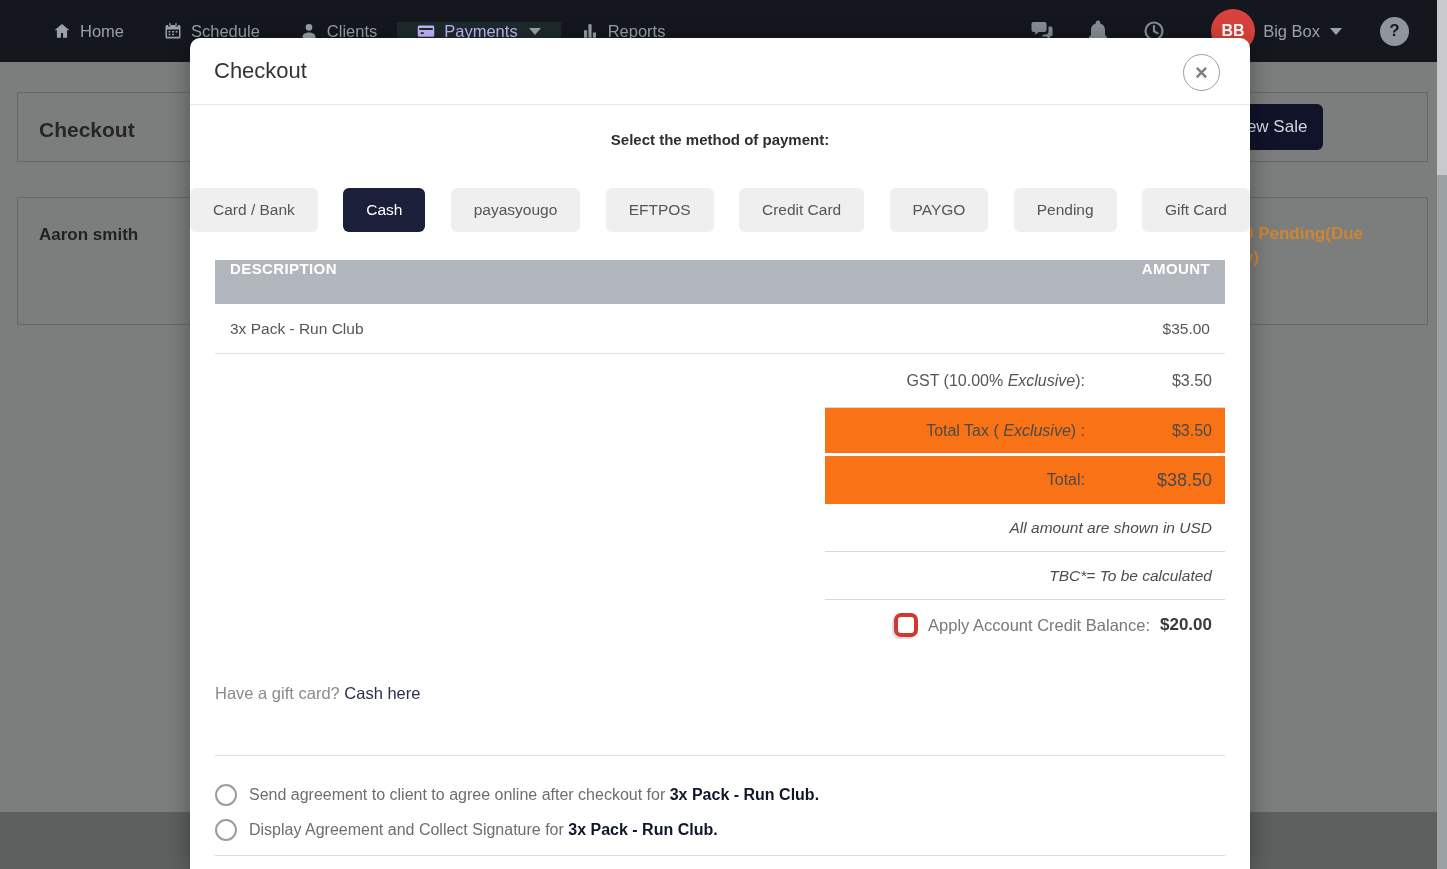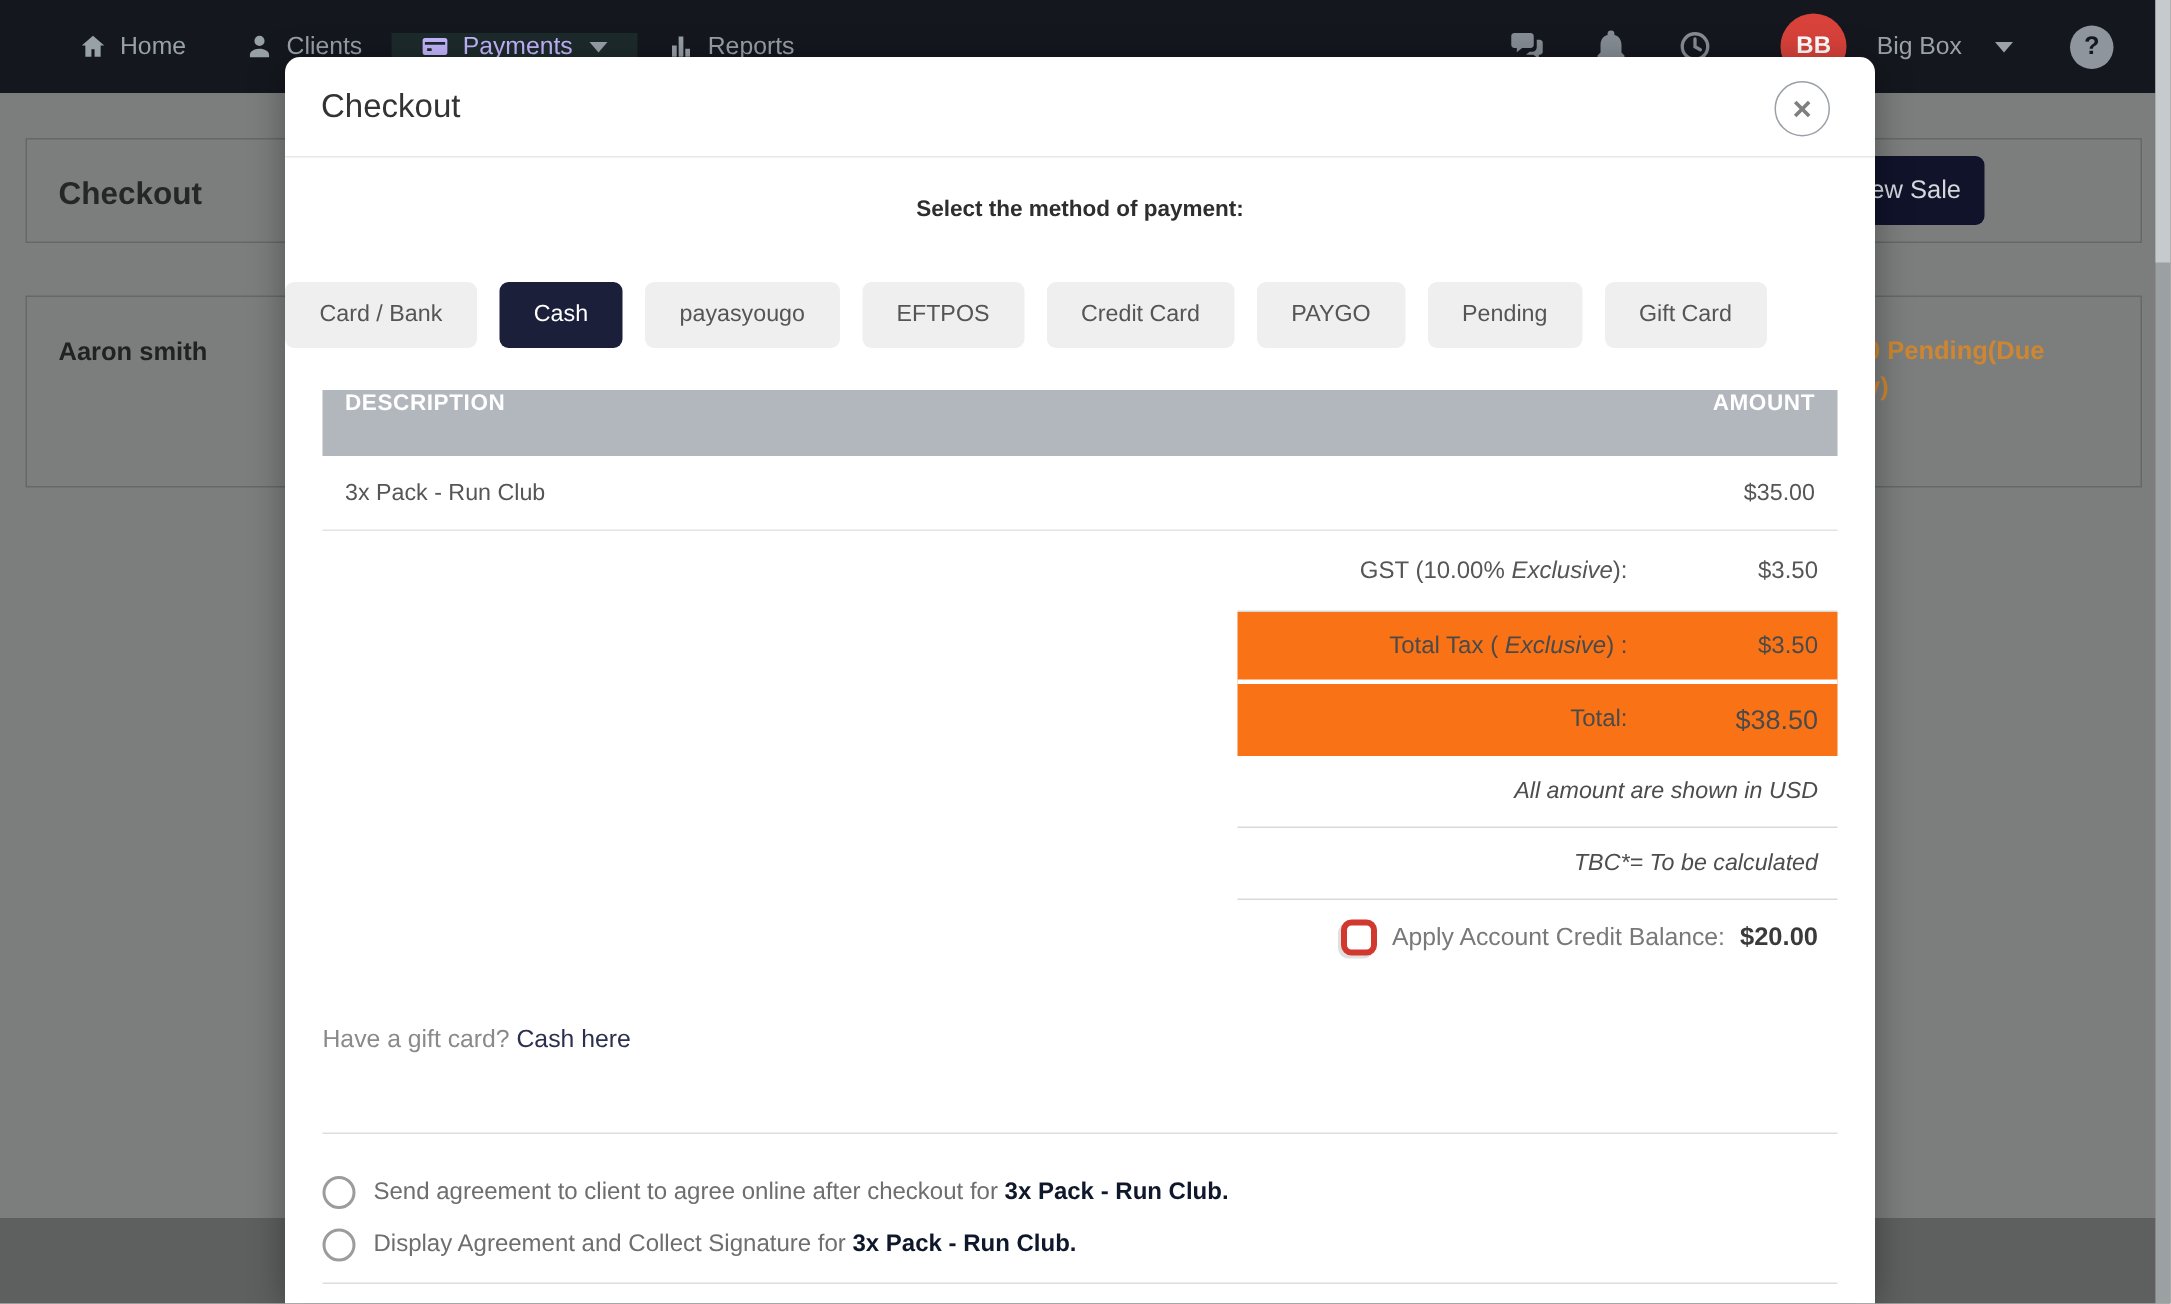--- a/index.html
+++ b/index.html
@@ -26,39 +26,39 @@
   .navbar { position:absolute; top:0; left:0; width:1437px; height:62px; background:#15171f;
     display:flex; align-items:center; z-index:20; color:#98a0a8; }
   .nav-left { display:flex; align-items:stretch; padding-left:33px; }
   .nav-item { display:flex; align-items:center; gap:9px; padding:0 20px; font-size:16.5px; cursor:pointer; }
   .nav-item svg { width:18px; height:18px; fill:currentColor; flex:0 0 auto; }
   .nav-item.active { background:#1d2a2b; color:#c4b5fd; }
   .nav-right { margin-left:auto; display:flex; align-items:center; gap:30px; padding-right:28px; }
   .nav-icon-btn { width:26px; height:26px; display:flex; align-items:center; justify-content:center; cursor:pointer; }
   .nav-icon-btn svg { width:24px; height:24px; fill:#868d95; }
   .nav-icon-btn svg.strokeicon { fill:none; stroke:#868d95; }
-  .account { display:flex; align-items:center; gap:20px; margin-left:14px; cursor:pointer; }
+  .account { display:flex; align-items:center; gap:8px; margin-left:14px; cursor:pointer; }
   .avatar { width:44px; height:44px; border-radius:50%; background:#d8423b; color:#fff; font-size:16px;
     font-weight:bold; display:flex; align-items:center; justify-content:center; }
   .account-name { font-size:16.5px; color:#9aa1a9; }
   .caret { width:0; height:0; border-left:6px solid transparent; border-right:6px solid transparent;
     border-top:7px solid #9aa1a9; margin-left:2px; }
   .help-btn { width:29px; height:29px; border-radius:50%; background:#8f959c; color:#15171f; font-size:17px;
     font-weight:bold; display:flex; align-items:center; justify-content:center; margin-left:8px; cursor:pointer; }
 
   
   .modal { position:absolute; left:190px; top:38px; width:1060px; height:831px; background:#ffffff;
     border-radius:10px 10px 0 0; z-index:30; box-shadow:0 4px 24px rgba(0,0,0,.35); }
   .modal-header { position:relative; height:67px; border-bottom:1px solid #e8e8e8; padding:19px 24px; }
   .modal-title { font-size:22px; font-weight:500; color:#333; line-height:28px; }
   .modal-close { position:absolute; right:30px; top:16px; width:37px; height:37px; border-radius:50%;
     border:1.5px solid #9aa0a6; background:#fff; color:#7f7f7f; font-size:22px; font-weight:bold;
     display:flex; align-items:center; justify-content:center; cursor:pointer; line-height:1; }
   .method-prompt { margin-top:26px; text-align:center; font-size:15px; font-weight:bold; color:#2e2e2e; }
-  .methods { margin-top:40px; display:flex; justify-content:flex-start; gap:15px; }
+  .methods { margin-top:40px; display:flex; justify-content:space-between; gap:15px; }
   .method-btn { height:44px; padding:0 23px; border:none; border-radius:6px; background:#efefef; color:#555;
     font-size:15.5px; font-family:inherit; cursor:pointer; }
   .method-btn.selected { background:#1b1f3a; color:#fff; }
 
   .table-wrap { margin:28px 25px 0; }
   .thead { display:flex; align-items:flex-start; height:44px; background:#b2b7bd; color:#fff; font-weight:bold;
     font-size:15px; letter-spacing:.4px; padding:0 15px; }
   .thead .amount-h { margin-left:auto; }
   .trow { display:flex; align-items:center; height:50px; padding:0 15px; font-size:15.5px; color:#565656;
     border-bottom:1px solid #e3e3e3; }
@@ -126,20 +126,26 @@
   <nav class="navbar">
     <div class="nav-left">
       <div class="nav-item">
         <svg viewBox="0 0 24 24">
             <path d="M12 2.5L22 11h-3.2v10h-5.4v-6.5h-2.8V21H5.2V11H2z"></path>
           </svg>
         <span>Home</span>
       </div>
       <div class="nav-item">
         <svg viewBox="0 0 24 24">
+            <path d="M7 1.5v3h2v-3H7zm8 0v3h2v-3h-2zM4 4h1.5v2h3V4h7v2h3V4H20c1.1 0 2 .9 2 2v14c0 1.1-.9 2-2 2H4c-1.1 0-2-.9-2-2V6c0-1.1.9-2 2-2zm0 6v9.5h16V10H4zm2 2h2.5v2H6v-2zm4.8 0h2.5v2h-2.5v-2zm4.7 0H18v2h-2.5v-2zM6 15.5h2.5v2H6v-2zm4.8 0h2.5v2h-2.5v-2z"></path>
+          </svg>
+        <span>Schedule</span>
+      </div>
+      <div class="nav-item">
+        <svg viewBox="0 0 24 24">
             <path d="M12 11.5a4.5 4.5 0 1 0 0-9 4.5 4.5 0 0 0 0 9zm0 2.5c-4.4 0-8.5 2.2-8.5 5.3V21.5h17v-2.2c0-3.1-4.1-5.3-8.5-5.3z"></path>
           </svg>
         <span>Clients</span>
       </div>
       <div class="nav-item active">
         <svg viewBox="0 0 24 24">
             <path d="M3 4.5h18c1.1 0 2 .9 2 2v11c0 1.1-.9 2-2 2H3c-1.1 0-2-.9-2-2v-11c0-1.1.9-2 2-2zm0 3.5v2.5h18V8H3zm2 5.5v2.5h4v-2.5H5z"></path>
           </svg>
         <span>Payments</span>
         <span class="caret"></span>

